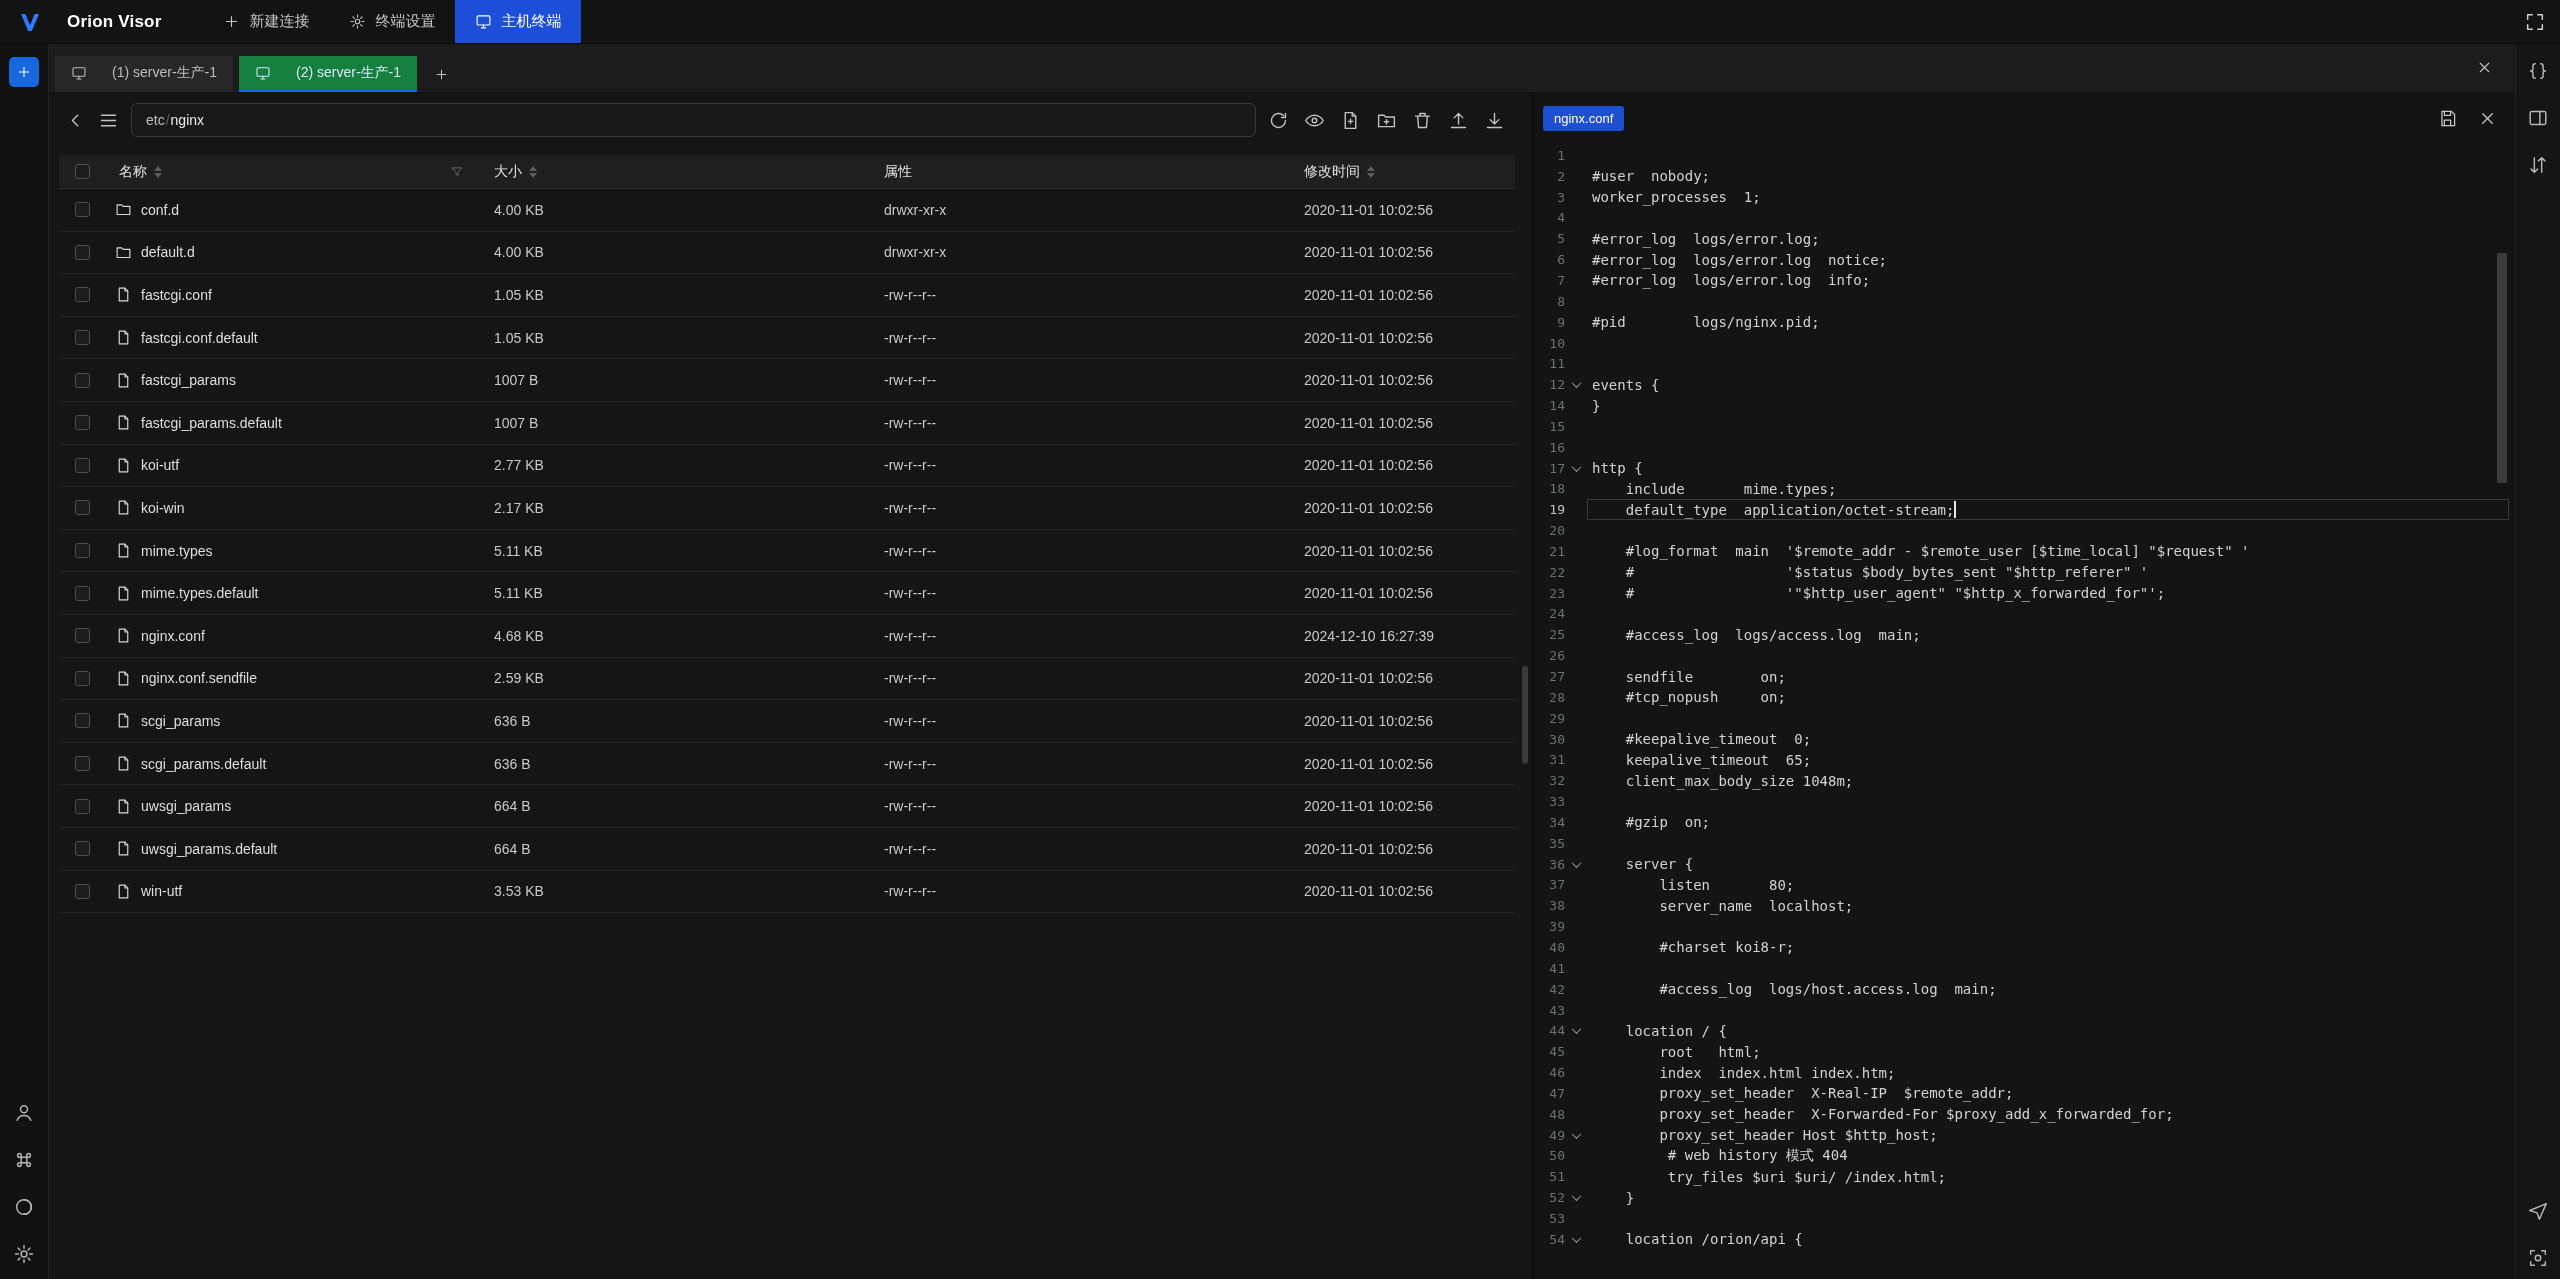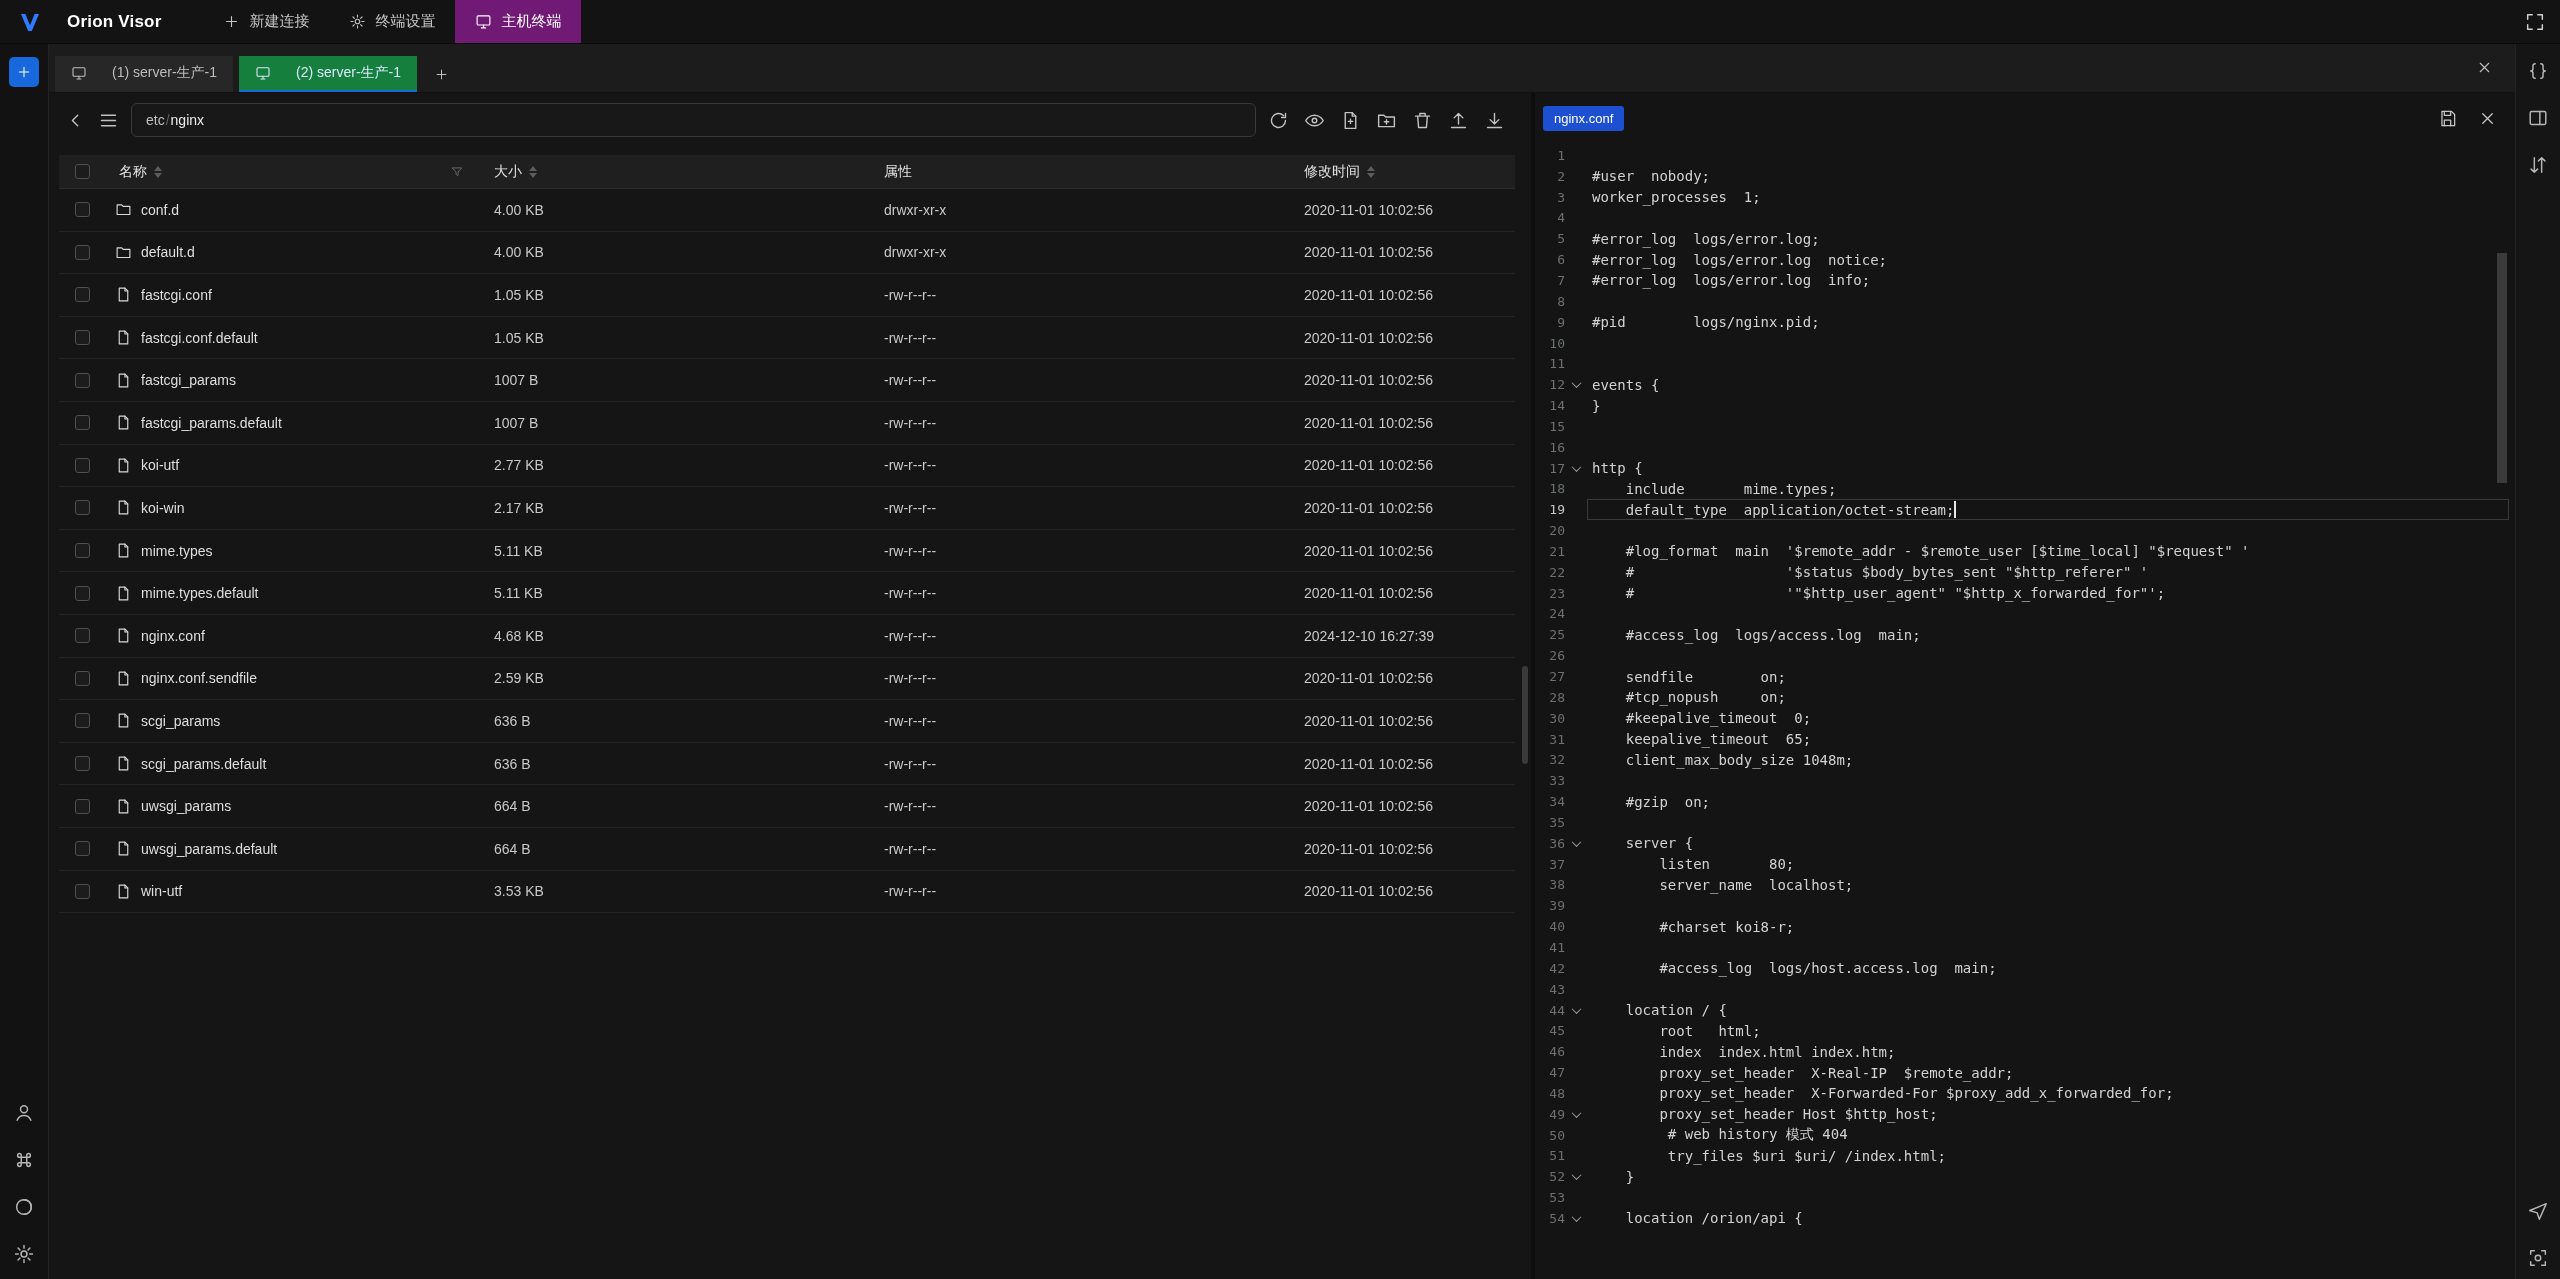--- a/index.html
+++ b/index.html
@@ -8,21 +8,21 @@
   body{position:relative;background:#101010;color:#d9d9d9;font-family:"Liberation Sans",sans-serif;font-size:14px}
   svg{width:100%;height:100%;fill:none;stroke:currentColor;stroke-width:1.6;stroke-linecap:round;stroke-linejoin:round;display:block}
 
   
   .topbar{position:absolute;top:0;left:0;width:2560px;height:44px;background:#131313;border-bottom:1px solid #0a0a0a;display:flex;align-items:center;z-index:6}
   .brand{display:flex;align-items:center;gap:25px;padding:0 22px 0 18px}
   .logo{width:24px;height:24px}
   .brand-text{font-size:17px;font-weight:bold;color:#fff;letter-spacing:.2px}
   .topnav{display:flex;height:100%;margin-left:20px}
   .topnav-item{display:flex;align-items:center;gap:9px;padding:0 20px;font-size:15px;color:#c3c3c3;cursor:pointer;height:100%}
-  .topnav-item.active{background:#701a75;color:#fff}
+  .topnav-item.active{background:#1d4ed8;color:#fff}
   .ni{width:17px;height:17px}
   .topbar-right{margin-left:auto;padding-right:14px}
   .tb-icon{width:22px;height:22px;color:#cfcfcf;cursor:pointer;display:block}
 
   
   .leftrail{position:absolute;left:0;top:44px;width:49px;bottom:0;background:#121212;border-right:1px solid #232323;display:flex;flex-direction:column;align-items:center;padding-bottom:12px;z-index:5}
   .new-btn{margin-top:13px;width:30px;height:30px;border-radius:5px;background:var(--accent);color:#fff;border:none;cursor:pointer;display:flex;align-items:center;justify-content:center}
   .new-btn .ni{width:16px;height:16px;stroke-width:2}
   .rail-spacer{flex:1}
   .rail-icon{width:26px;height:26px;padding:2px;color:#b5b5b5;cursor:pointer;margin-bottom:21px}
@@ -642,20 +642,21 @@
       <div class="cl cl-active"><span class="ln">19</span><span class="fold"></span><span class="ct">    default_type  application/octet-stream;</span><span class="cursor"></span></div>
       <div class="cl"><span class="ln">20</span><span class="fold"></span><span class="ct"></span></div>
       <div class="cl"><span class="ln">21</span><span class="fold"></span><span class="ct">    #log_format  main  '$remote_addr - $remote_user [$time_local] "$request" '</span></div>
       <div class="cl"><span class="ln">22</span><span class="fold"></span><span class="ct">    #                  '$status $body_bytes_sent "$http_referer" '</span></div>
       <div class="cl"><span class="ln">23</span><span class="fold"></span><span class="ct">    #                  '"$http_user_agent" "$http_x_forwarded_for"';</span></div>
       <div class="cl"><span class="ln">24</span><span class="fold"></span><span class="ct"></span></div>
       <div class="cl"><span class="ln">25</span><span class="fold"></span><span class="ct">    #access_log  logs/access.log  main;</span></div>
       <div class="cl"><span class="ln">26</span><span class="fold"></span><span class="ct"></span></div>
       <div class="cl"><span class="ln">27</span><span class="fold"></span><span class="ct">    sendfile        on;</span></div>
       <div class="cl"><span class="ln">28</span><span class="fold"></span><span class="ct">    #tcp_nopush     on;</span></div>
+      <div class="cl"><span class="ln">29</span><span class="fold"></span><span class="ct"></span></div>
       <div class="cl"><span class="ln">30</span><span class="fold"></span><span class="ct">    #keepalive_timeout  0;</span></div>
       <div class="cl"><span class="ln">31</span><span class="fold"></span><span class="ct">    keepalive_timeout  65;</span></div>
       <div class="cl"><span class="ln">32</span><span class="fold"></span><span class="ct">    client_max_body_size 1048m;</span></div>
       <div class="cl"><span class="ln">33</span><span class="fold"></span><span class="ct"></span></div>
       <div class="cl"><span class="ln">34</span><span class="fold"></span><span class="ct">    #gzip  on;</span></div>
       <div class="cl"><span class="ln">35</span><span class="fold"></span><span class="ct"></span></div>
       <div class="cl"><span class="ln">36</span><span class="fold"><i class="chev"></i></span><span class="ct">    server {</span></div>
       <div class="cl"><span class="ln">37</span><span class="fold"></span><span class="ct">        listen       80;</span></div>
       <div class="cl"><span class="ln">38</span><span class="fold"></span><span class="ct">        server_name  localhost;</span></div>
       <div class="cl"><span class="ln">39</span><span class="fold"></span><span class="ct"></span></div>

